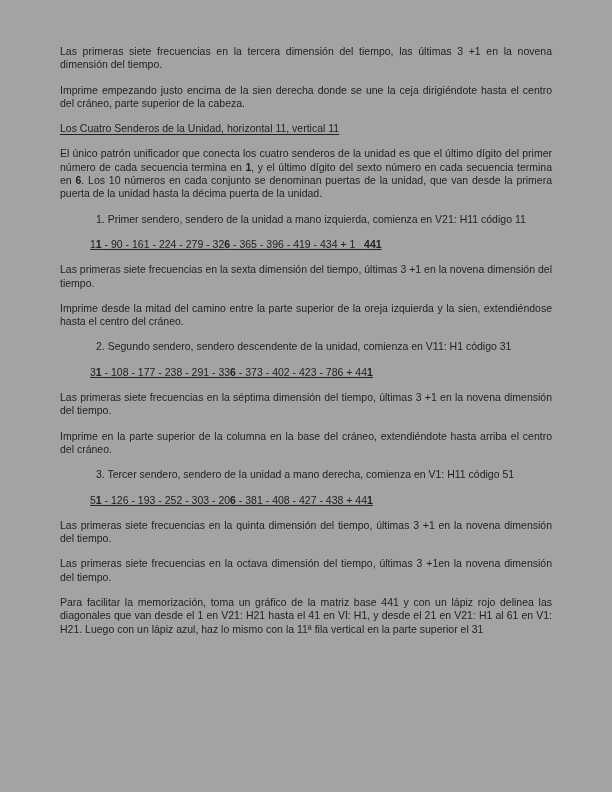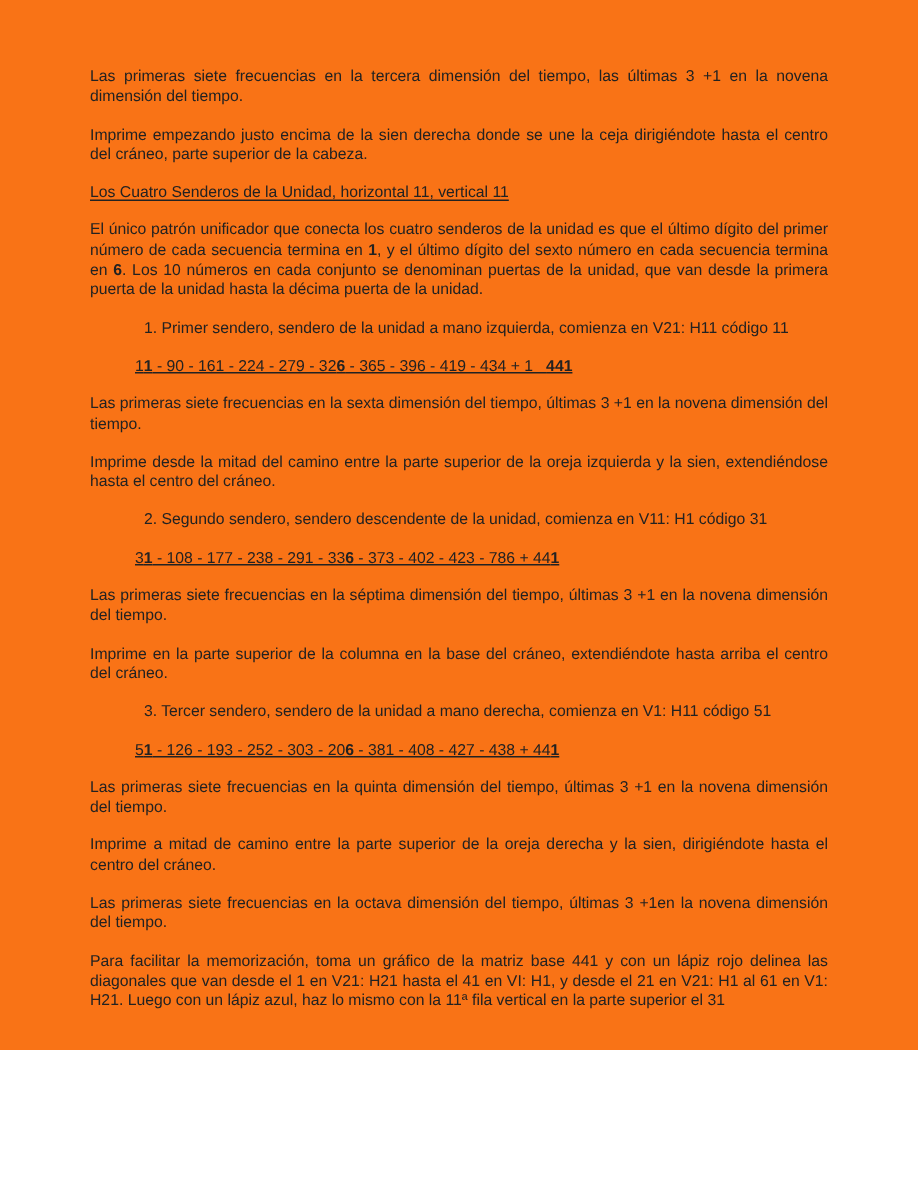--- a/index.html
+++ b/index.html
@@ -3,23 +3,23 @@
 <meta charset="utf-8">
 <style>
   html, body {
     margin: 0;
     padding: 0;
     background: #ffffff;
   }
   .page {
     position: relative;
     width: 612px;
-    height: 700px;
+    height: 792px;
     box-sizing: border-box;
-    background: #f97316;
+    background: #a3a3a3;
     outline: 1px solid #e3e3e3;
     padding: 45px 60px 40px 60px;
     overflow: hidden;
     font-family: "Liberation Sans", "DejaVu Sans", sans-serif;
     font-size: 10.5px;
     line-height: 13.3px;
     color: #222222;
     -webkit-font-smoothing: antialiased;
   }
   .doc-body { width: 492px; }
@@ -56,17 +56,16 @@
       <div class="frequency-sequence"><span class="run">1</span><span class="run bold">1</span><span class="run"> - 90 - 161 - 224 - 279 - 32</span><span class="run bold">6</span><span class="run"> - 365 - 396 - 419 - 434 + 1   </span><span class="run bold">441</span></div>
       <div class="paragraph"><span class="run">Las primeras siete frecuencias en la sexta dimensión del tiempo, últimas 3 +1 en la novena dimensión del tiempo.</span></div>
       <div class="paragraph"><span class="run">Imprime desde la mitad del camino entre la parte superior de la oreja izquierda y la sien, extendiéndose hasta el centro del cráneo.</span></div>
       <div class="path-list-item"><span class="run">2. Segundo sendero, sendero descendente de la unidad, comienza en V11: H1 código 31</span></div>
       <div class="frequency-sequence"><span class="run">3</span><span class="run bold">1</span><span class="run"> - 108 - 177 - 238 - 291 - 33</span><span class="run bold">6</span><span class="run"> - 373 - 402 - 423 - 786 + 44</span><span class="run bold">1</span></div>
       <div class="paragraph"><span class="run">Las primeras siete frecuencias en la séptima dimensión del tiempo, últimas 3 +1 en la novena dimensión del tiempo.</span></div>
       <div class="paragraph"><span class="run">Imprime en la parte superior de la columna en la base del cráneo, extendiéndote hasta arriba el centro del cráneo.</span></div>
       <div class="path-list-item"><span class="run">3. Tercer sendero, sendero de la unidad a mano derecha, comienza en V1: H11 código 51</span></div>
       <div class="frequency-sequence"><span class="run">5</span><span class="run bold">1</span><span class="run"> - 126 - 193 - 252 - 303 - 20</span><span class="run bold">6</span><span class="run"> - 381 - 408 - 427 - 438 + 44</span><span class="run bold">1</span></div>
       <div class="paragraph"><span class="run">Las primeras siete frecuencias en la quinta dimensión del tiempo, últimas 3 +1 en la novena dimensión del tiempo.</span></div>
-      <div class="paragraph"><span class="run">Imprime a mitad de camino entre la parte superior de la oreja derecha y la sien, dirigiéndote hasta el centro del cráneo.</span></div>
       <div class="paragraph"><span class="run">Las primeras siete frecuencias en la octava dimensión del tiempo, últimas 3 +1en la novena dimensión del tiempo.</span></div>
       <div class="paragraph"><span class="run">Para facilitar la memorización, toma un gráfico de la matriz base 441 y con un lápiz rojo delinea las diagonales que van desde el 1 en V21: H21 hasta el 41 en VI: H1, y desde el 21 en V21: H1 al 61 en V1: H21. Luego con un lápiz azul, haz lo mismo con la 11ª fila vertical en la parte superior el 31</span></div>
     </div>
 </main>
 
 </body></html>

